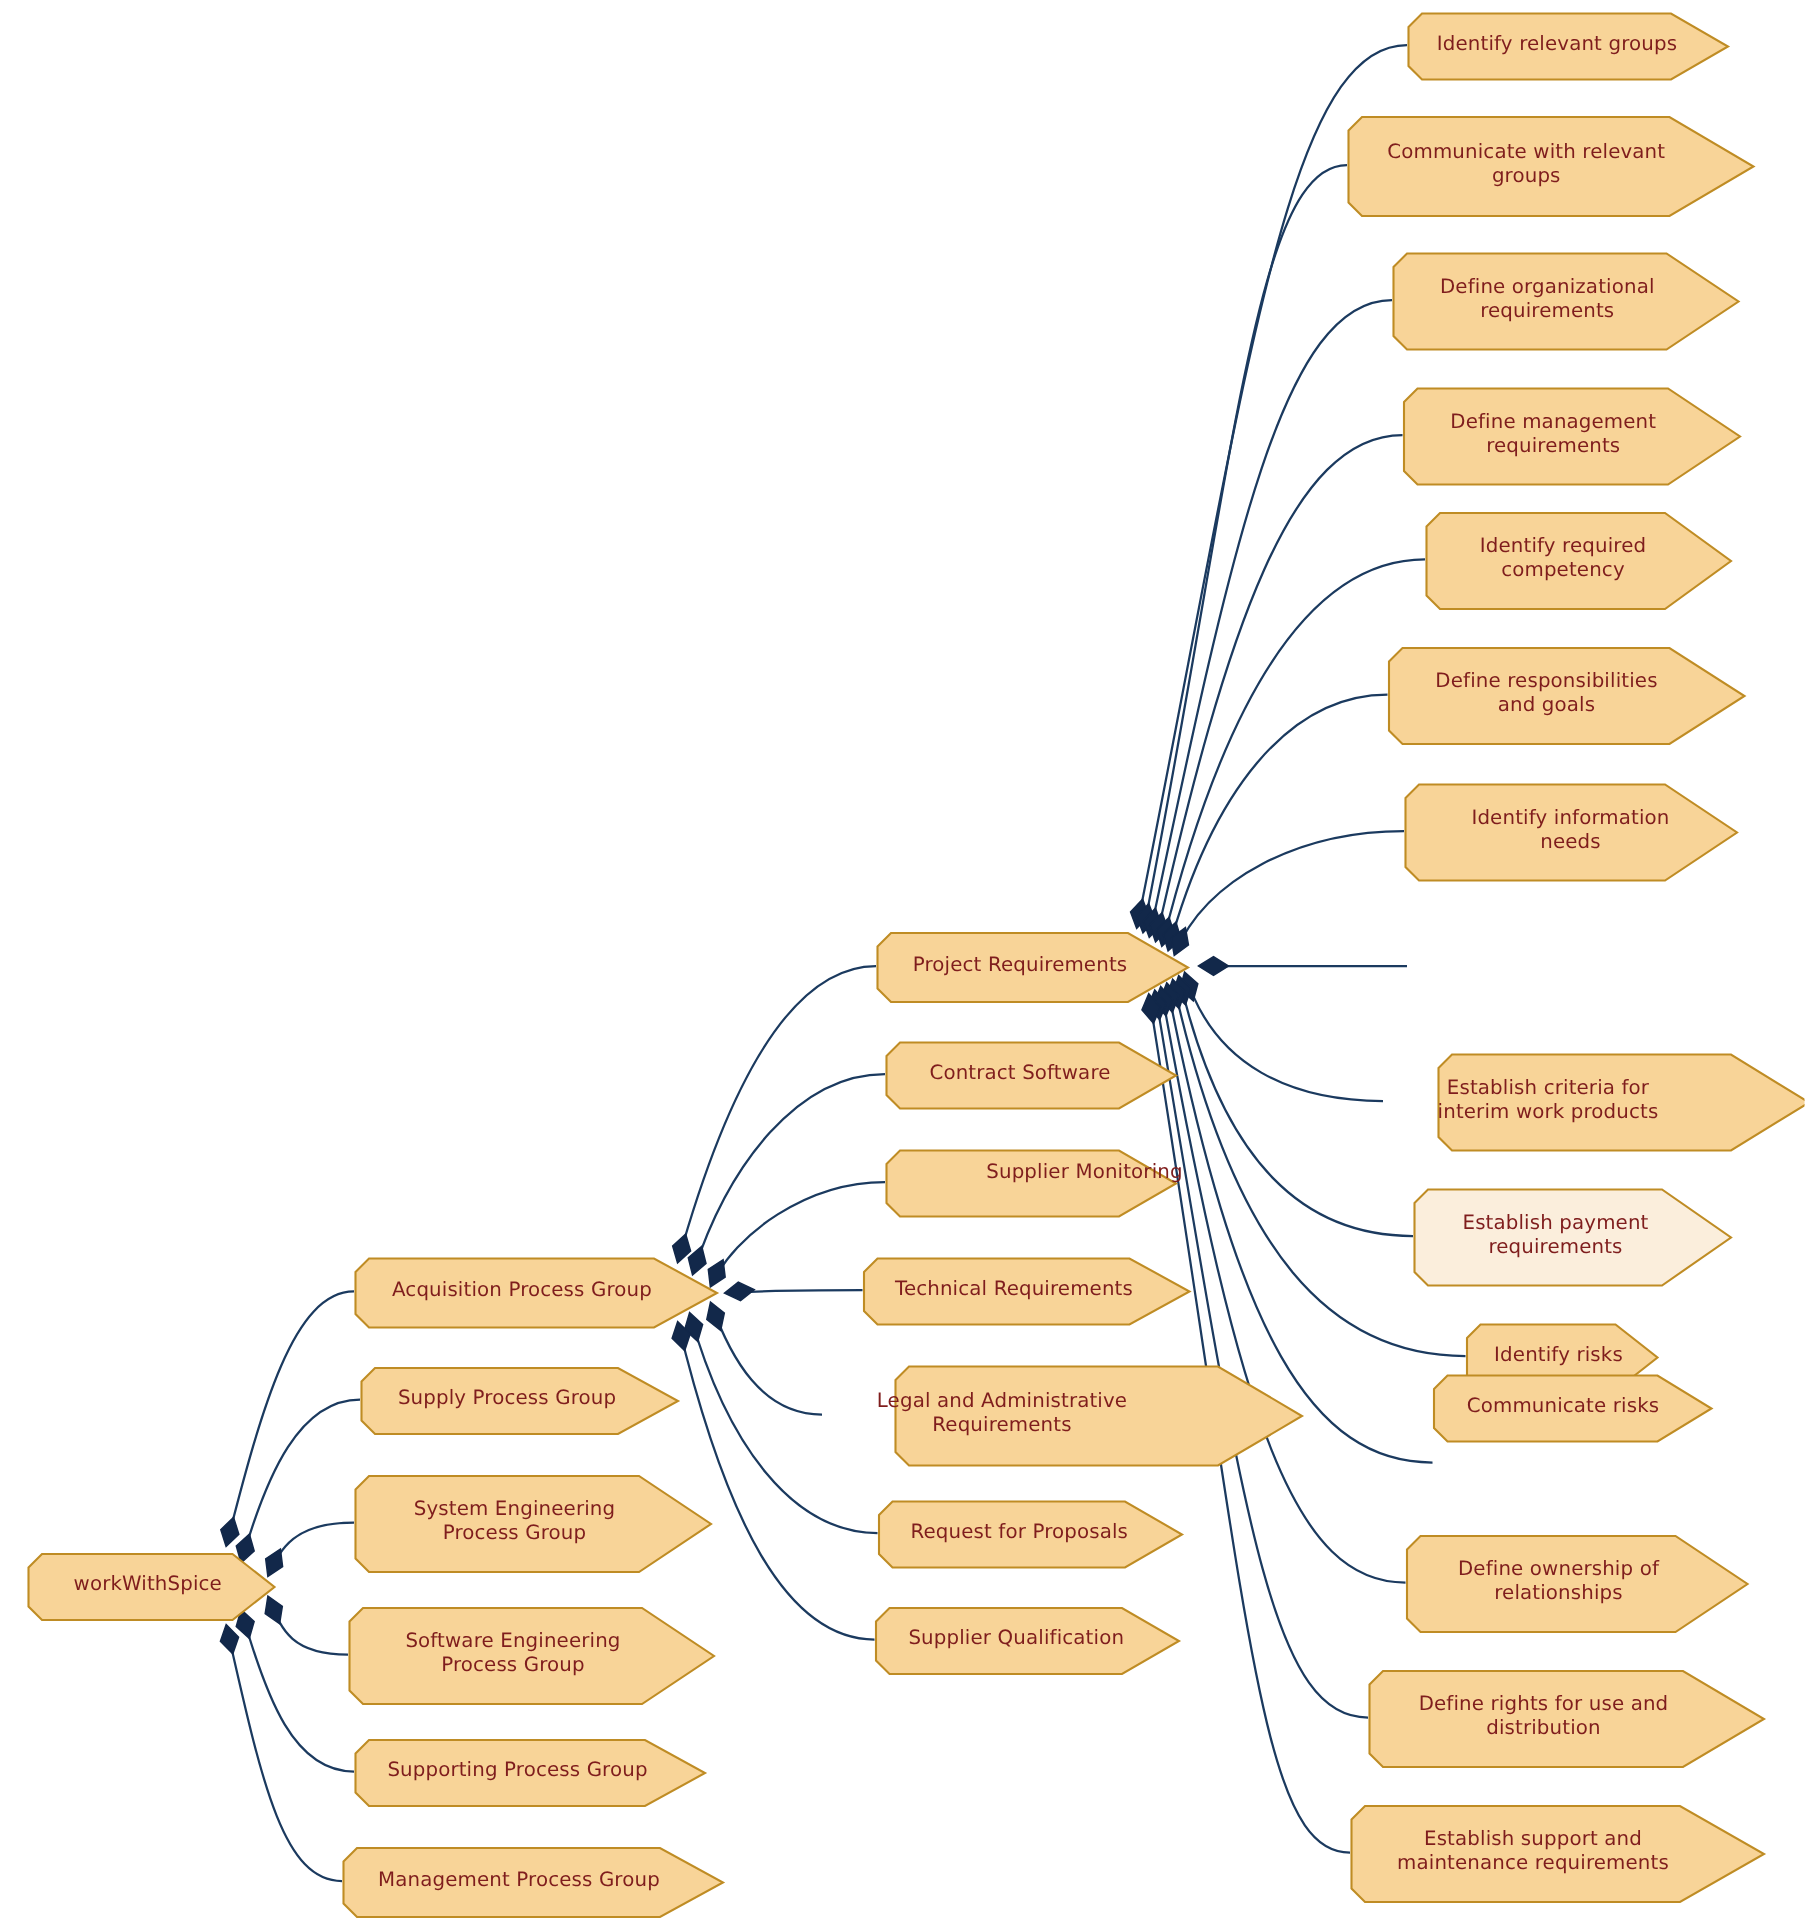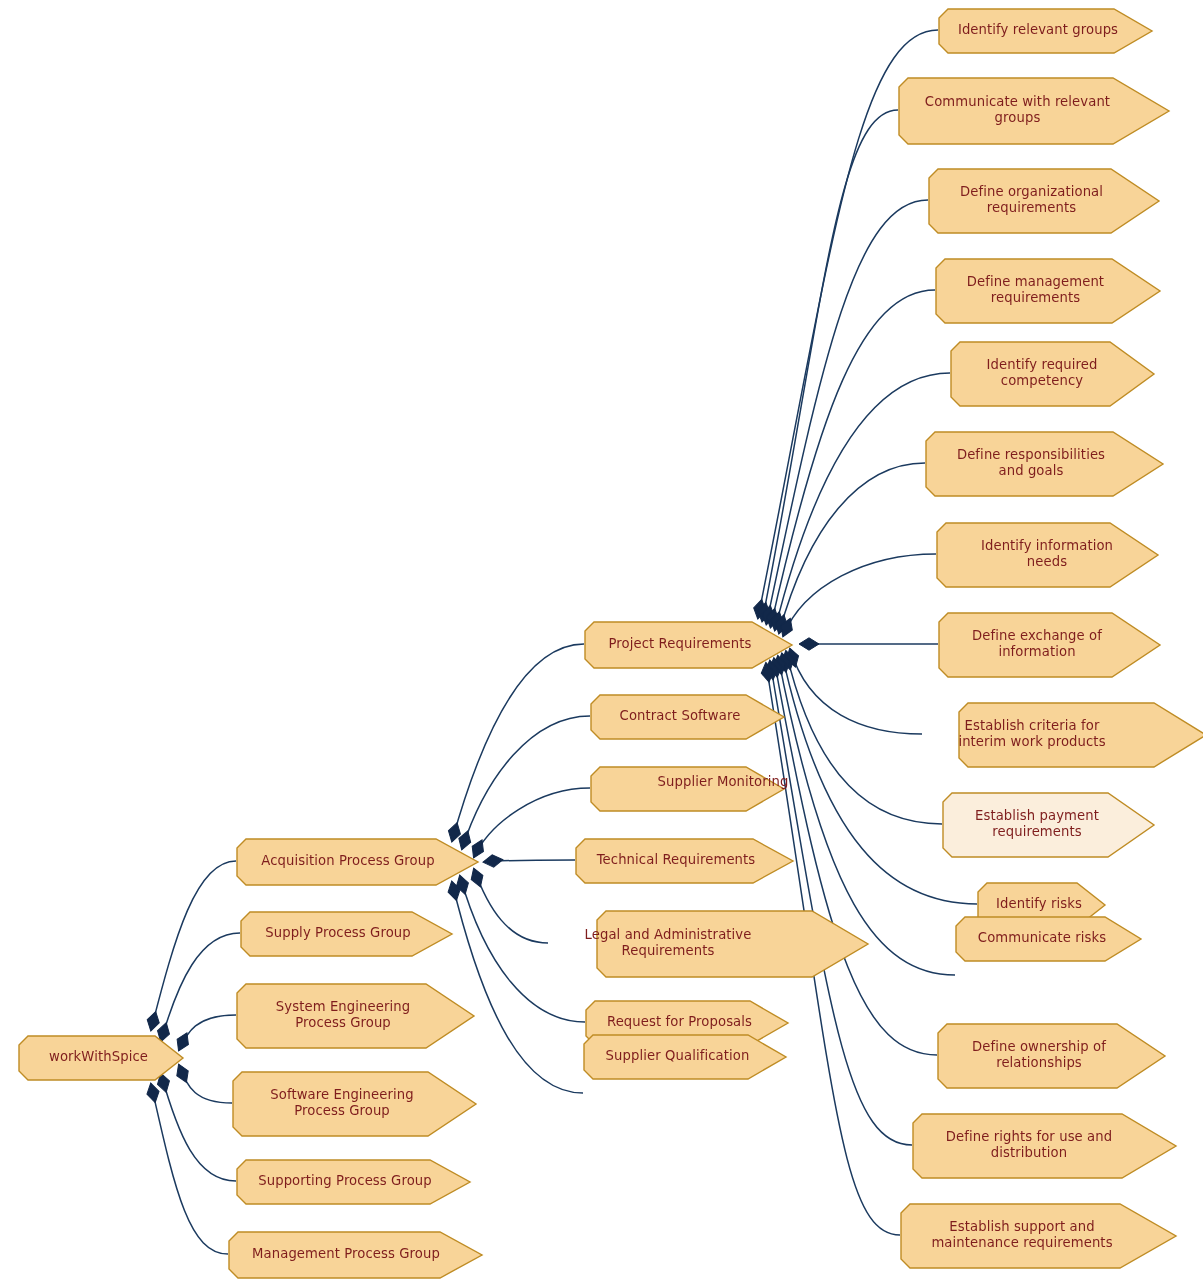--- a/index.html
+++ b/index.html
@@ -219,21 +219,21 @@
         </svg>
         <div class="label" style="width: 216px; height: 66px;">Legal and Administrative
 Requirements</div>
       </div>
       <div class="node" style="left: 585px; top: 1000px; width: 203px; height: 44px;">
         <svg width="205" height="46">
           <polygon points="1,10 10,1 165,1 203,23 165,45 10,45 1,36" fill="#f8d498" stroke="#bf8c24" stroke-width="1.4" stroke-linejoin="miter"></polygon>
         </svg>
         <div class="label" style="width: 165px; height: 44px;">Request for Proposals</div>
       </div>
-      <div class="node" style="left: 583px; top: 1034px; width: 203px; height: 44px;">
+      <div class="node" style="left: 583px; top: 1071px; width: 203px; height: 44px;">
         <svg width="205" height="46">
           <polygon points="1,10 10,1 165,1 203,23 165,45 10,45 1,36" fill="#f8d498" stroke="#bf8c24" stroke-width="1.4" stroke-linejoin="miter"></polygon>
         </svg>
         <div class="label" style="width: 165px; height: 44px;">Supplier Qualification</div>
       </div>
       <div class="node" style="left: 938px; top: 8px; width: 214px; height: 44px;">
         <svg width="216" height="46">
           <polygon points="1,10 10,1 176,1 214,23 176,45 10,45 1,36" fill="#f8d498" stroke="#bf8c24" stroke-width="1.4" stroke-linejoin="miter"></polygon>
         </svg>
         <div class="label" style="width: 176px; height: 44px;">Identify relevant groups</div>
@@ -272,27 +272,20 @@
         </svg>
         <div class="label" style="width: 188px; height: 64px;">Define responsibilities
 and goals</div>
       </div>
       <div class="node" style="left: 936px; top: 522px; width: 222px; height: 64px;">
         <svg width="224" height="66">
           <polygon points="1,10 10,1 174,1 222,33 174,65 10,65 1,56" fill="#f8d498" stroke="#bf8c24" stroke-width="1.4" stroke-linejoin="miter"></polygon>
         </svg>
         <div class="label" style="width: 174px; height: 64px; padding-left: 12px;">Identify information
 needs</div>
-      </div>
-      <div class="node" style="left: 938px; top: 612px; width: 222px; height: 64px;">
-        <svg width="224" height="66">
-          <polygon points="1,10 10,1 174,1 222,33 174,65 10,65 1,56" fill="#f8d498" stroke="#bf8c24" stroke-width="1.4" stroke-linejoin="miter"></polygon>
-        </svg>
-        <div class="label" style="width: 174px; height: 64px;">Define exchange of
-information</div>
       </div>
       <div class="node" style="left: 922px; top: 702px; width: 248px; height: 64px; padding-left: 36px;">
         <svg width="250" height="66">
           <polygon points="1,10 10,1 196,1 248,33 196,65 10,65 1,56" fill="#f8d498" stroke="#bf8c24" stroke-width="1.4" stroke-linejoin="miter"></polygon>
         </svg>
         <div class="label" style="width: 196px; height: 64px;">Establish criteria for
 interim work products</div>
       </div>
       <div class="node" style="left: 942px; top: 792px; width: 212px; height: 64px;">
         <svg width="214" height="66">

